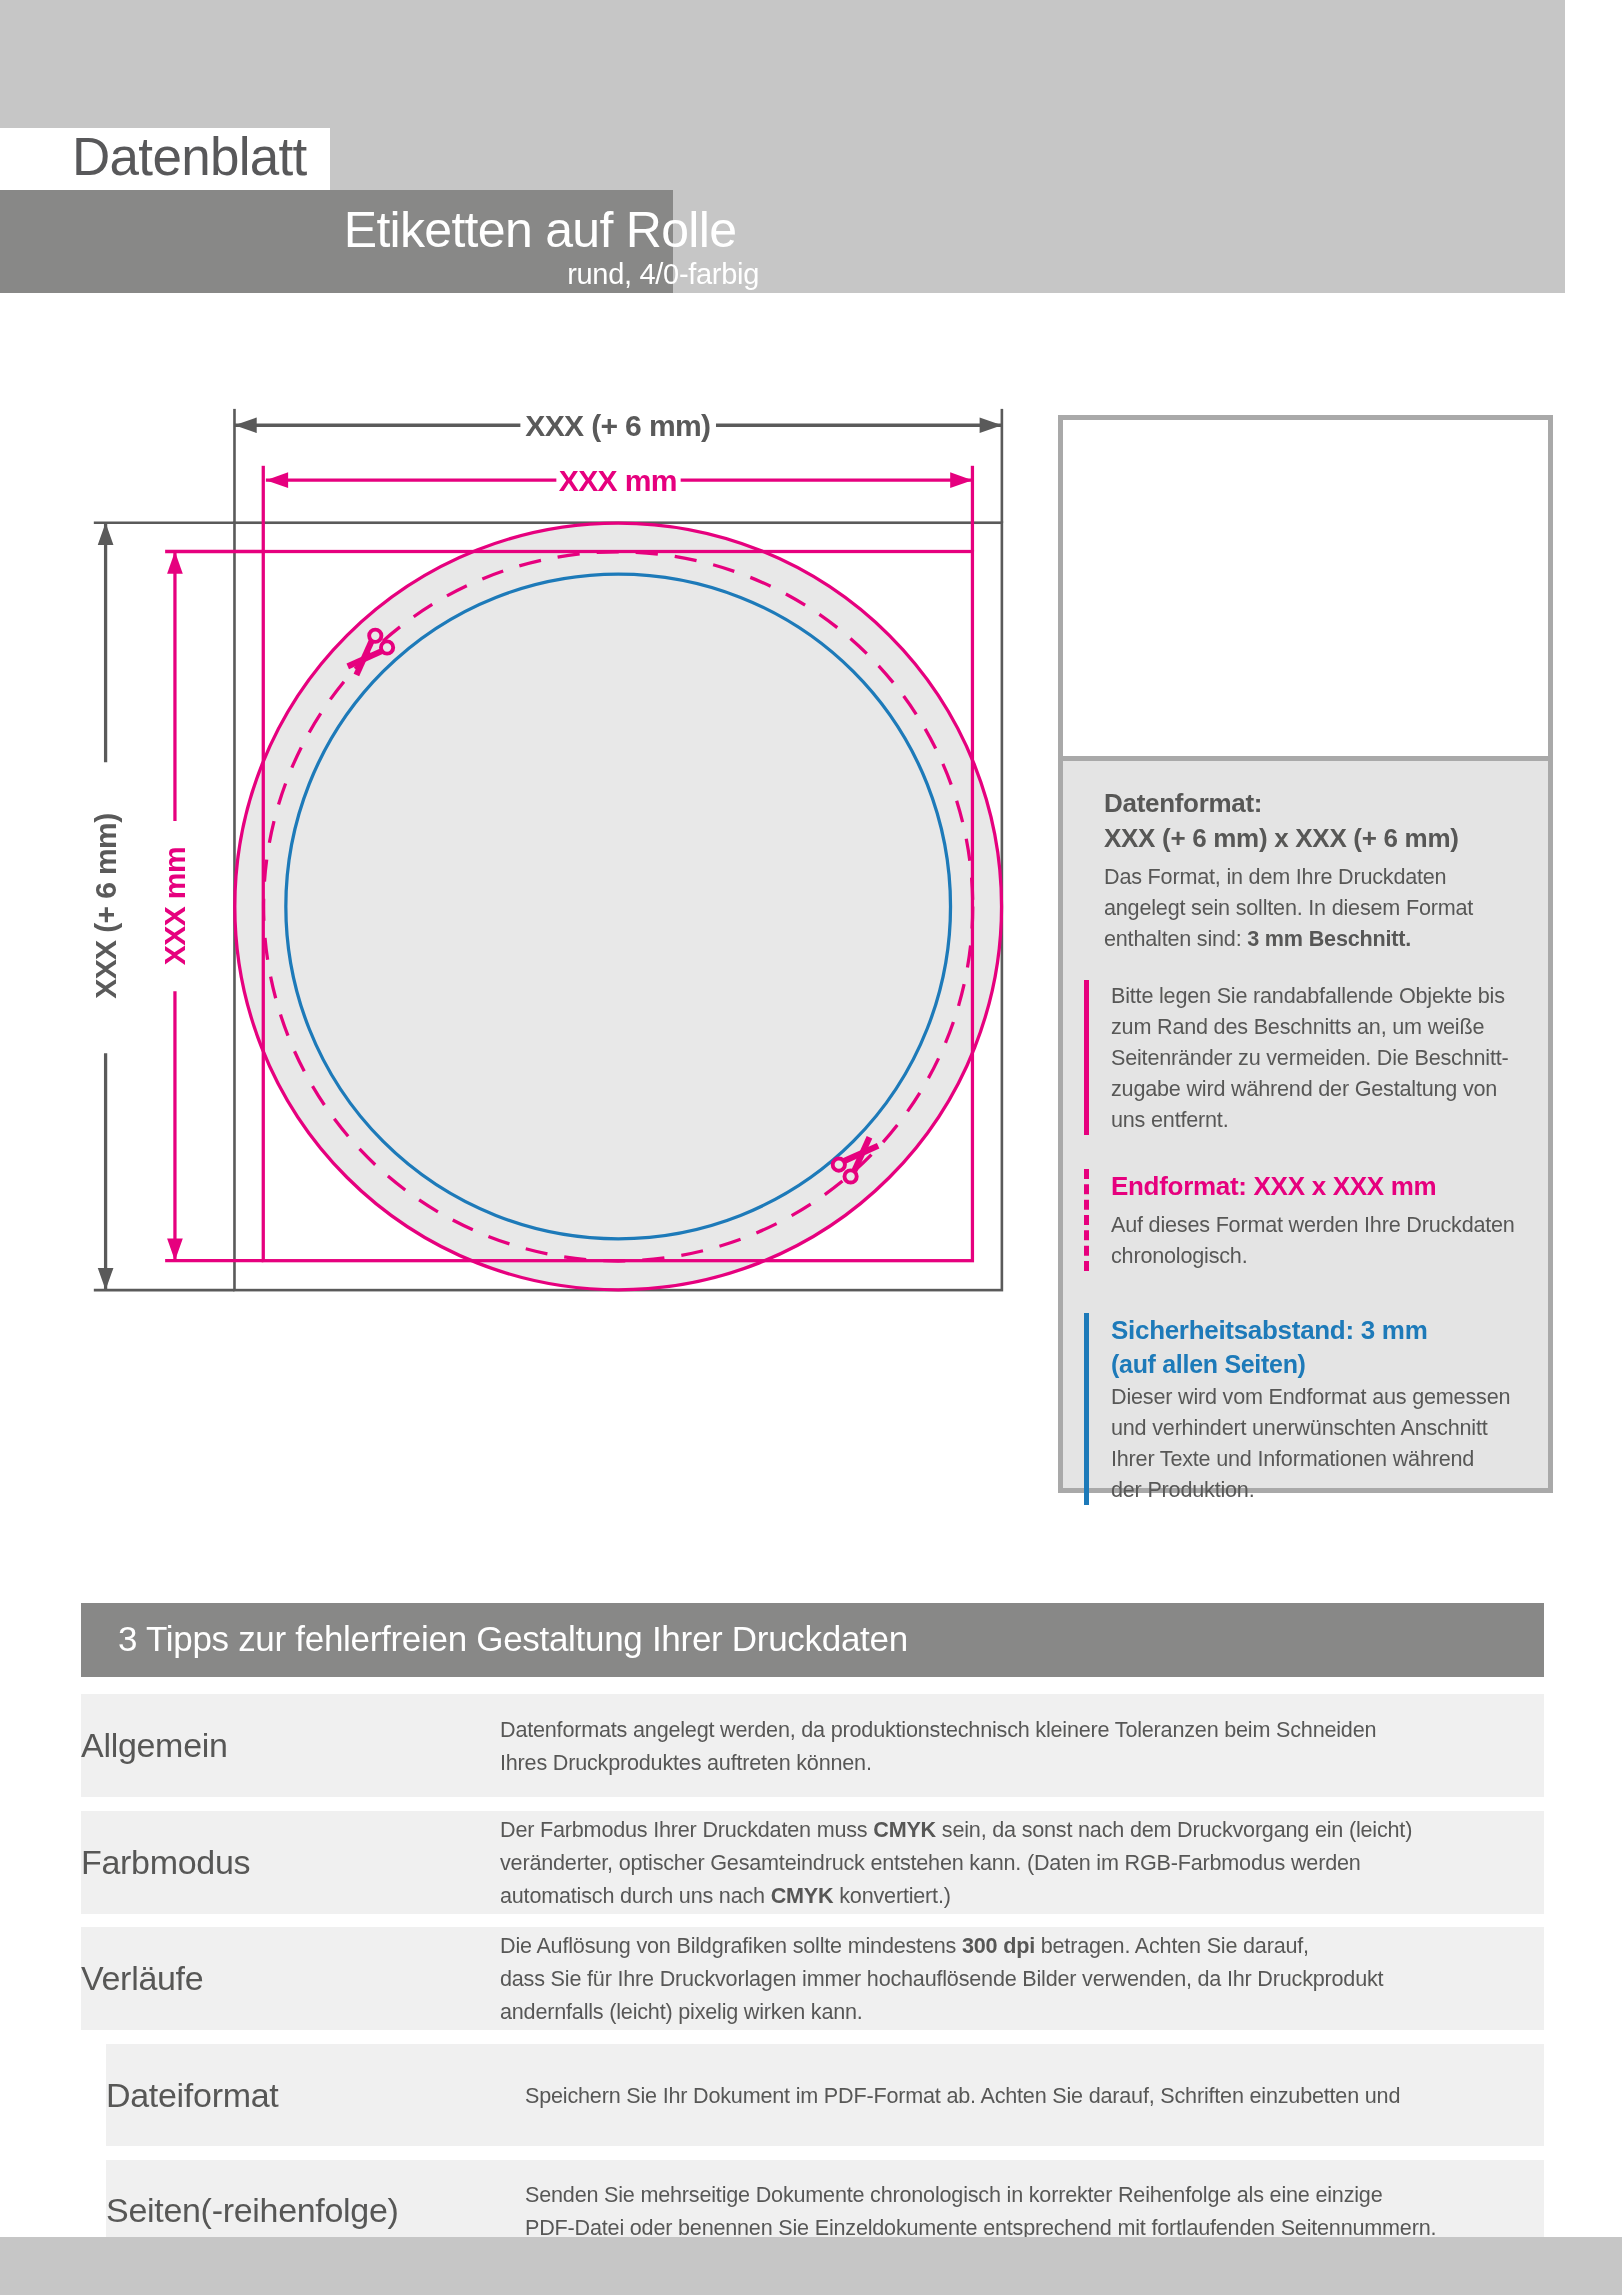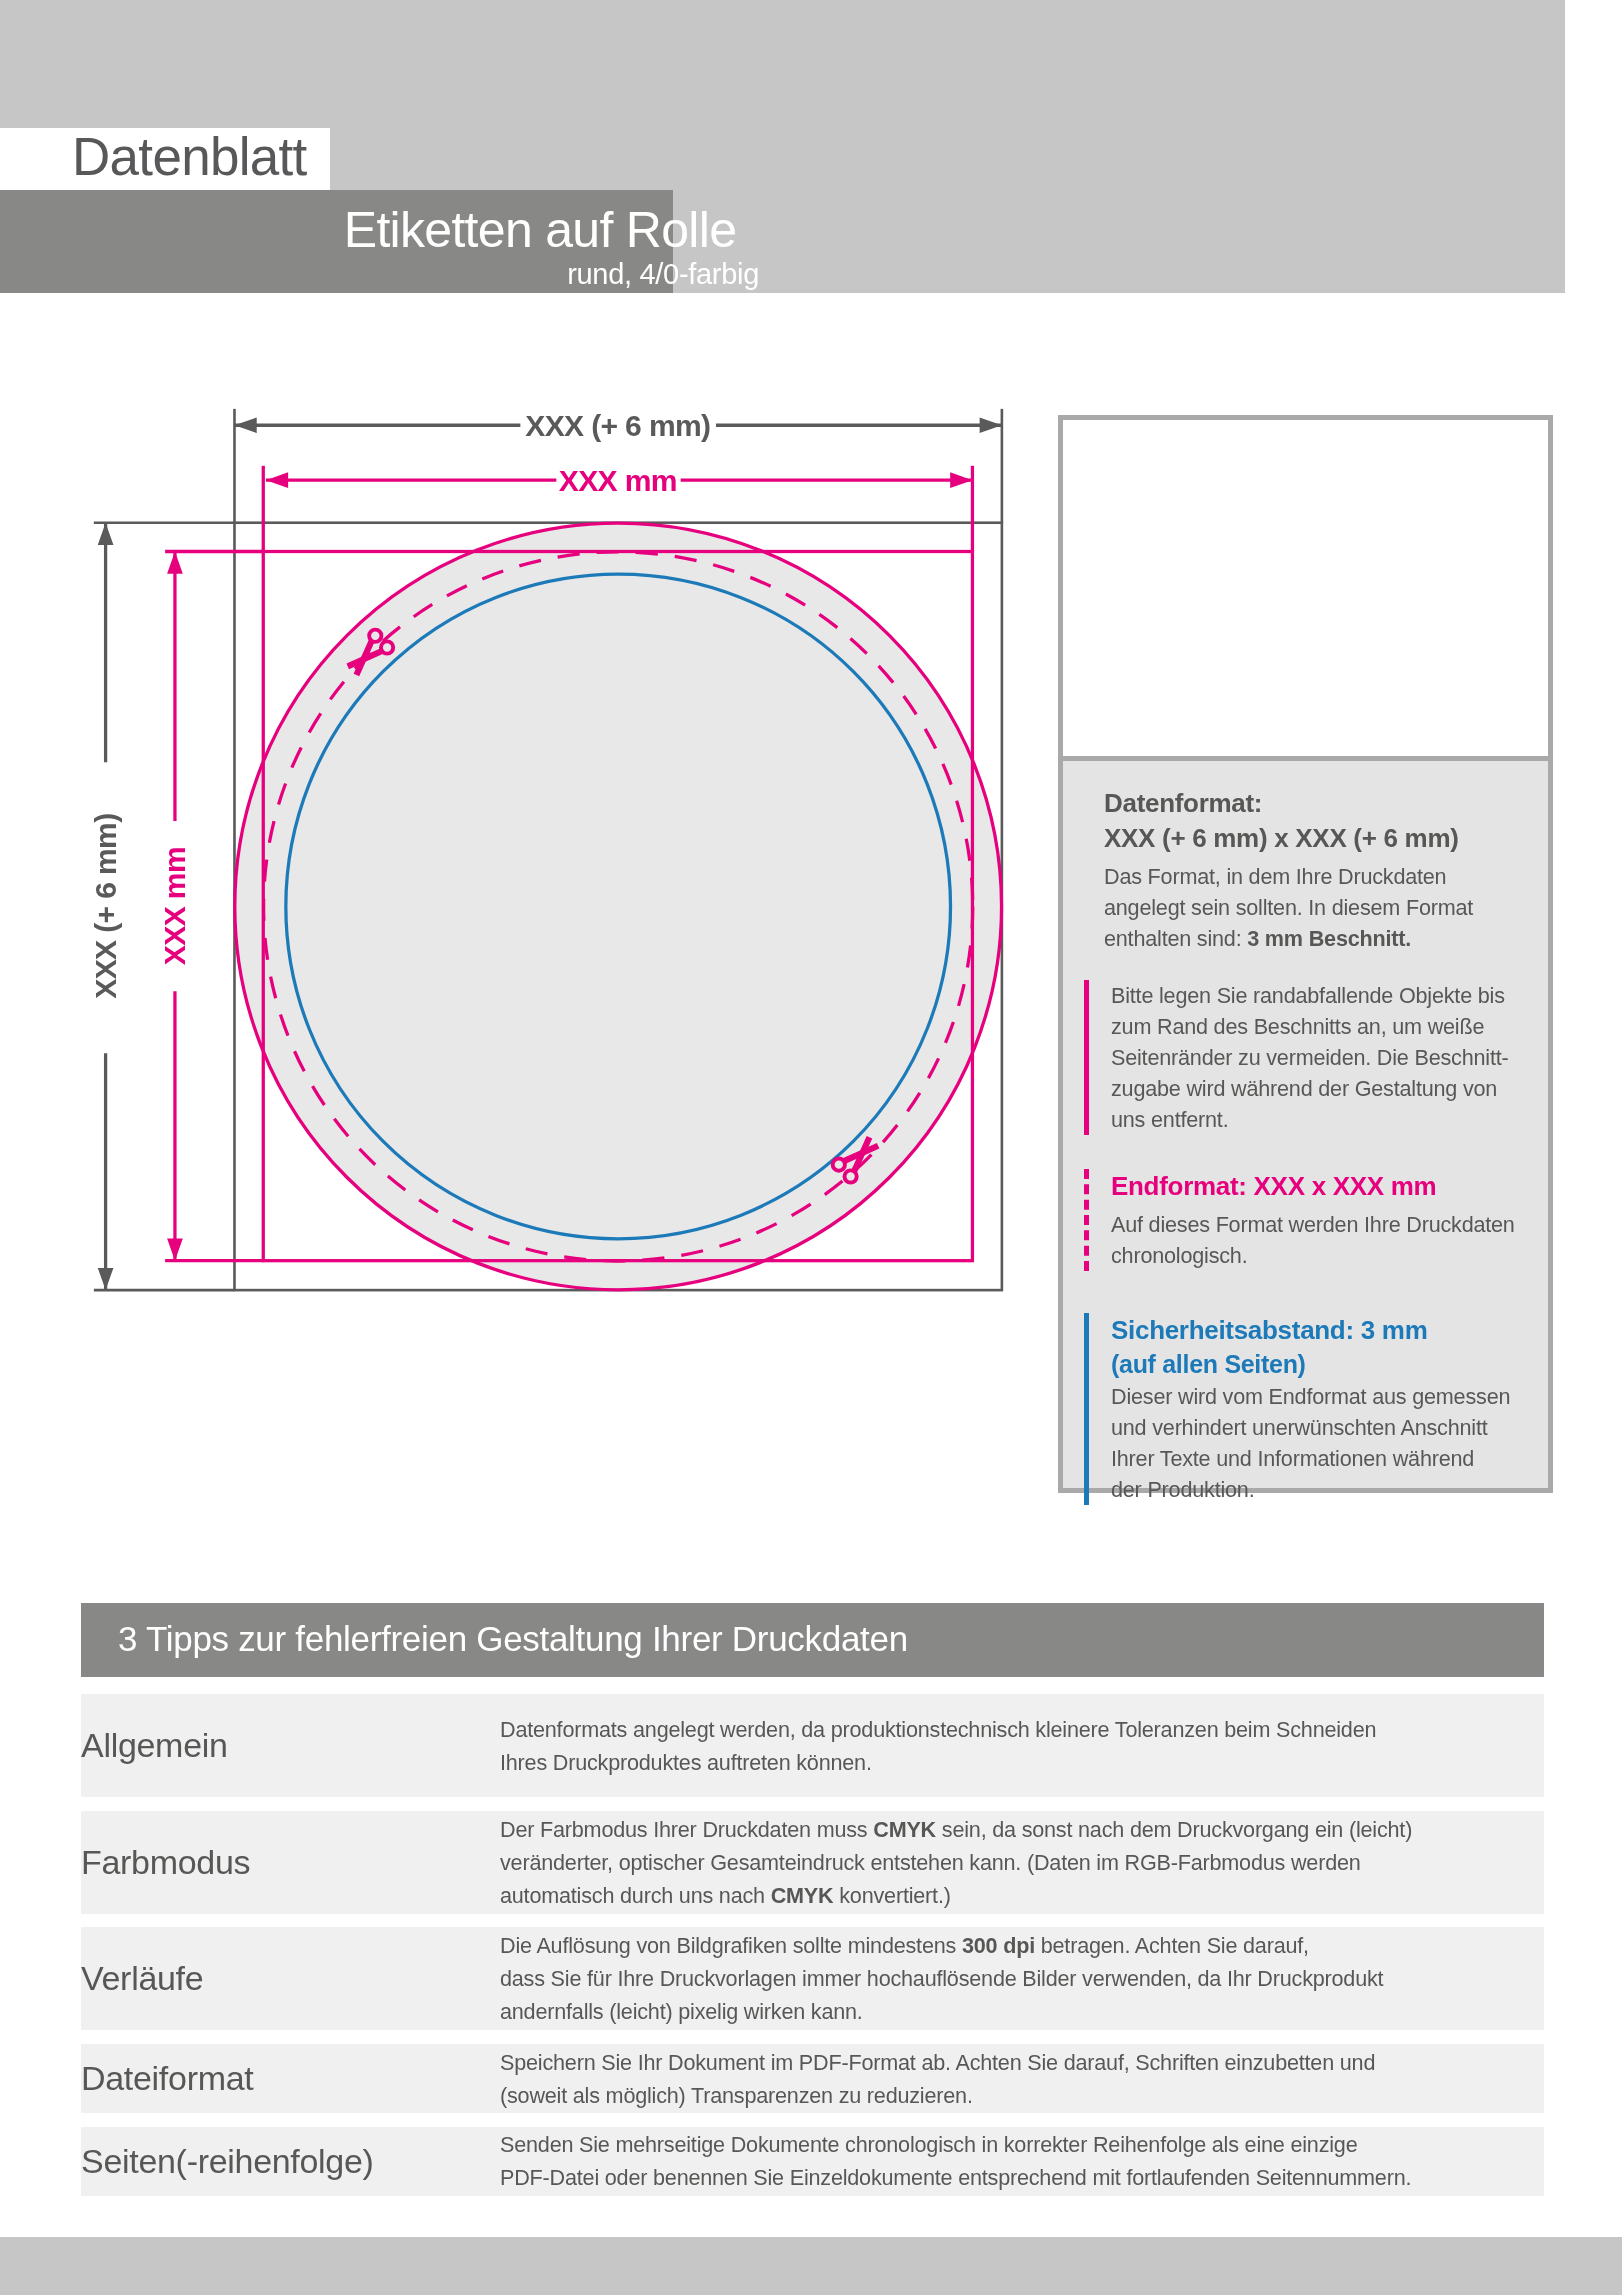--- a/index.html
+++ b/index.html
@@ -61,21 +61,21 @@
   .safety .hd{color:var(--blue);}
   .safety .sub{font-size:25px;font-weight:bold;line-height:33px;letter-spacing:-0.3px;color:var(--blue);}
   .body-gap{margin-top:5.2px;}
 
   
   .tips-band{position:absolute;left:81px;top:1603px;width:1463px;height:74px;background:var(--band-dark);}
   .tips-band span{position:absolute;left:37px;top:50%;transform:translateY(-52%);
                   font-size:35px;letter-spacing:-0.3px;color:#fff;white-space:nowrap;}
   .tips{position:absolute;left:81px;top:1694px;width:1463px;}
   .tip-row{display:flex;align-items:center;background:var(--row);margin-bottom:13.7px;}
-  .tip-row.h3{height:103px;} .tip-row.h2{height:69px;}
+  .tip-row.h3{height:103px;} .tip-row.h2{height:102px;margin-left:25px;}
   .tip-label{width:419px;box-sizing:border-box;
              font-size:34px;font-weight:300;letter-spacing:-0.3px;color:var(--text);}
   .tip-text{flex:1;}
   .tip-text .ln{line-height:33px;font-size:21.6px;letter-spacing:-0.2px;color:var(--text);white-space:nowrap;}
   .tip-text .b{font-weight:bold;}
 
   .footer-band{position:absolute;left:0;top:2237px;width:1623px;height:59px;background:var(--band-light);}
 </style>
 </head>
 <body>
@@ -230,21 +230,20 @@
       <div class="tip-text">
           <div class="ln"><span>Die Auflösung von Bildgrafiken sollte mindestens </span><span class="b">300 dpi</span><span> betragen. Achten Sie darauf,</span></div>
           <div class="ln"><span>dass Sie für Ihre Druckvorlagen immer hochauflösende Bilder verwenden, da Ihr Druckprodukt</span></div>
           <div class="ln"><span>andernfalls (leicht) pixelig wirken kann.</span></div>
         </div>
     </div>
     <div class="tip-row h2">
       <div class="tip-label">Dateiformat</div>
       <div class="tip-text">
           <div class="ln"><span>Speichern Sie Ihr Dokument im PDF-Format ab. Achten Sie darauf, Schriften einzubetten und</span></div>
-          <div class="ln"><span>(soweit als möglich) Transparenzen zu reduzieren.</span></div>
         </div>
     </div>
     <div class="tip-row h2">
       <div class="tip-label">Seiten(-reihenfolge)</div>
       <div class="tip-text">
           <div class="ln"><span>Senden Sie mehrseitige Dokumente chronologisch in korrekter Reihenfolge als eine einzige</span></div>
           <div class="ln"><span>PDF-Datei oder benennen Sie Einzeldokumente entsprechend mit fortlaufenden Seitennummern.</span></div>
         </div>
     </div>
   </div>

